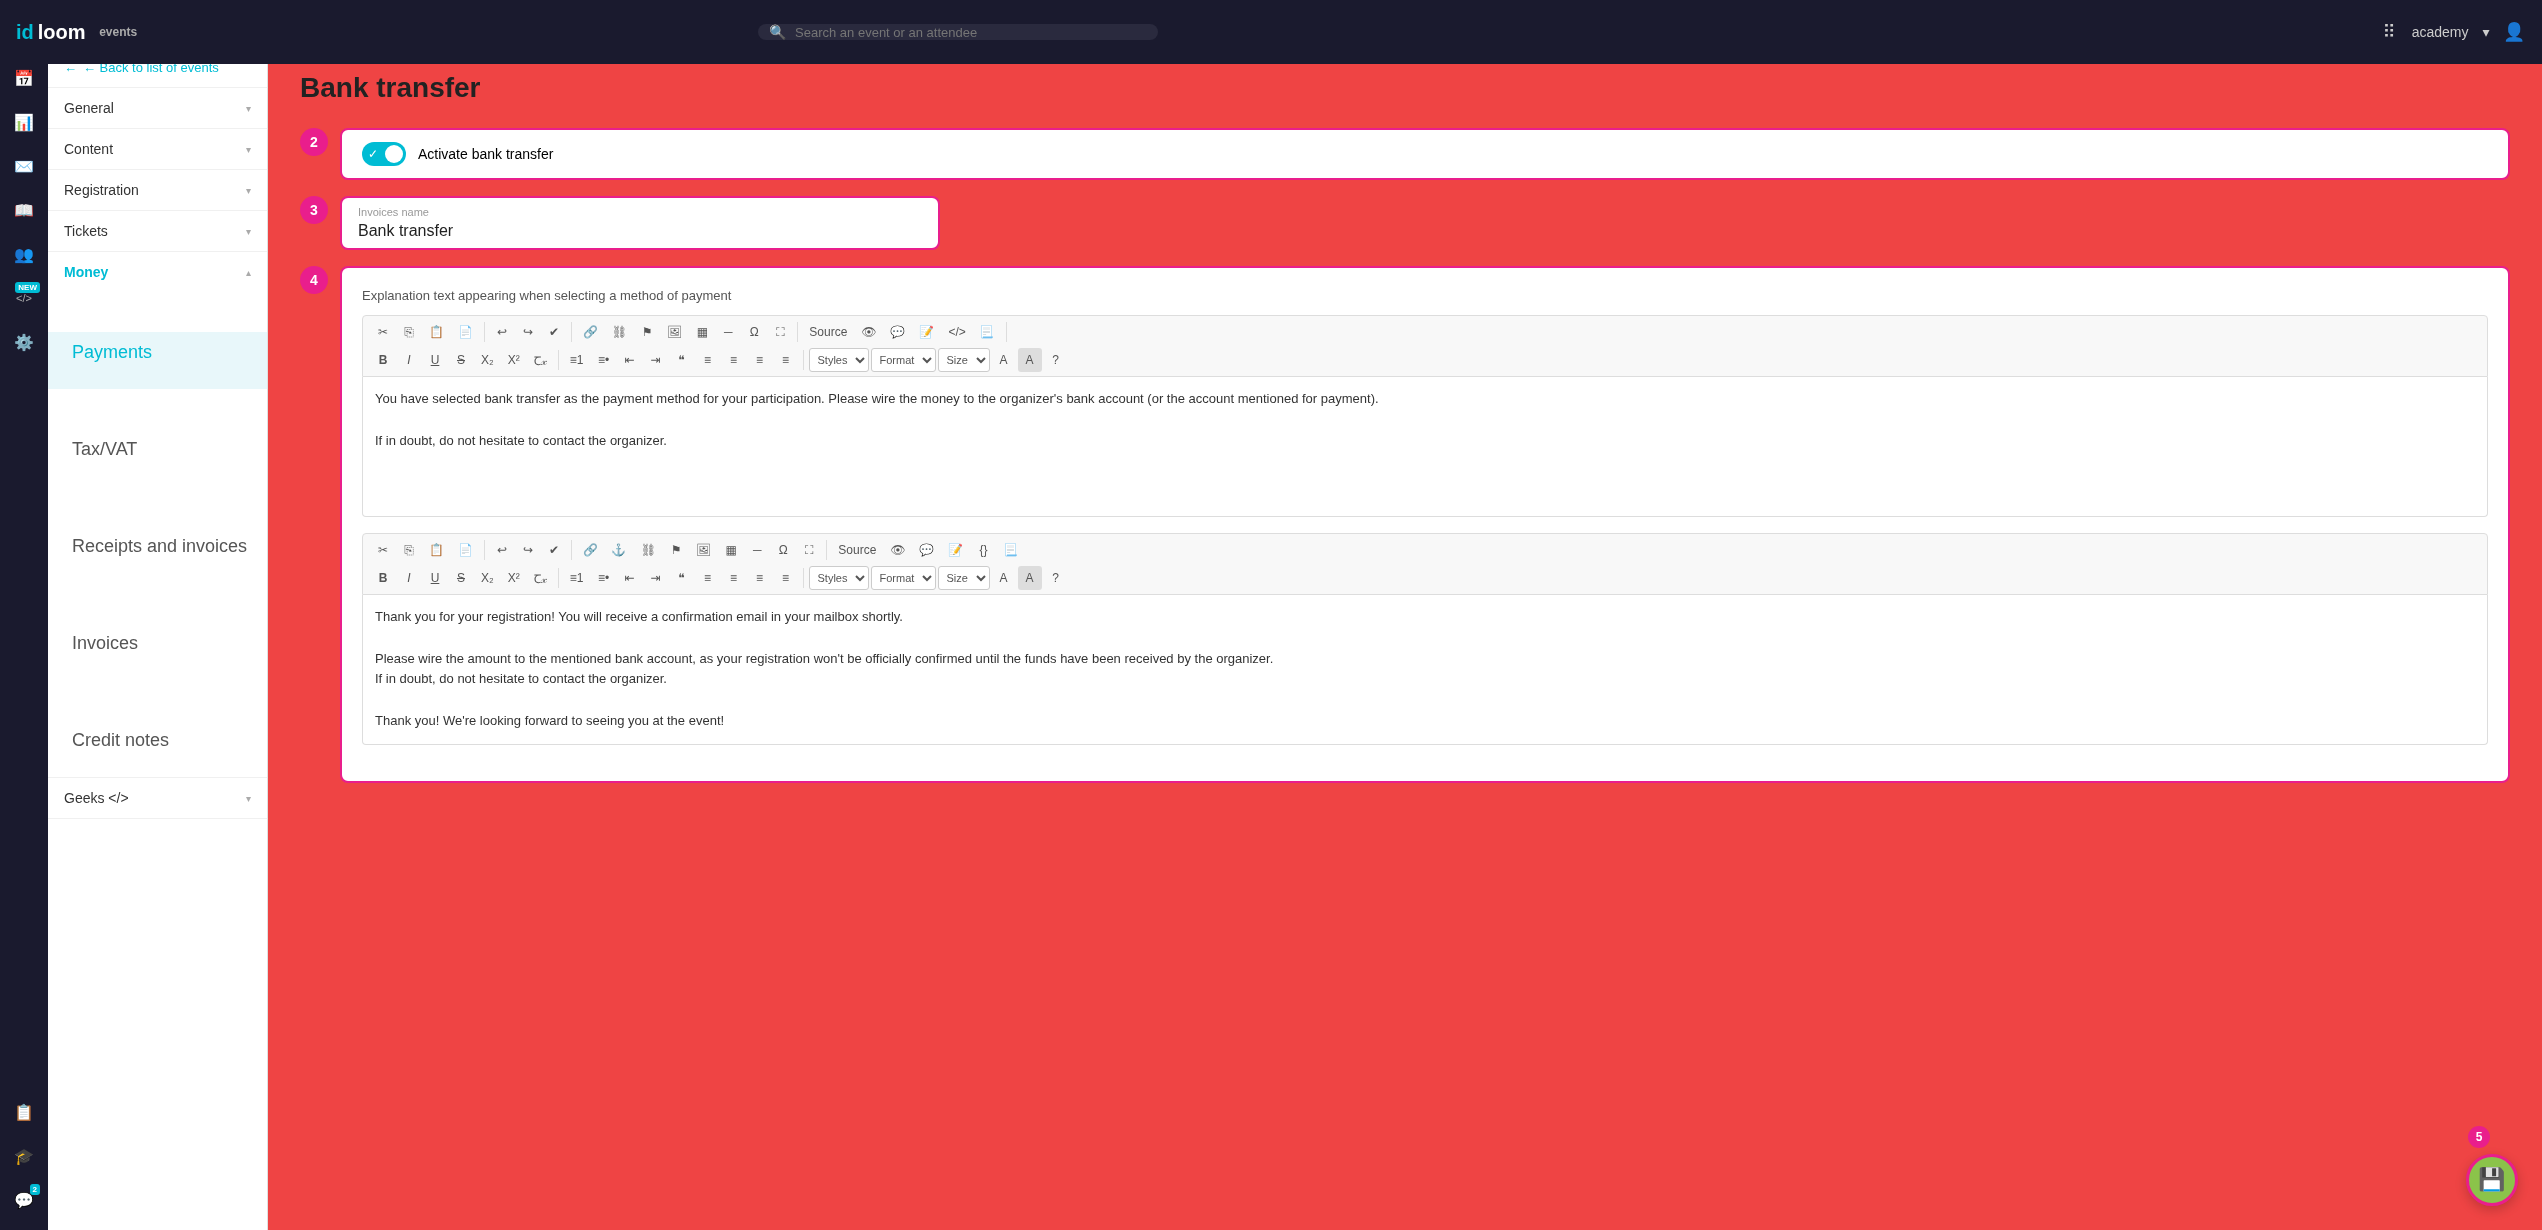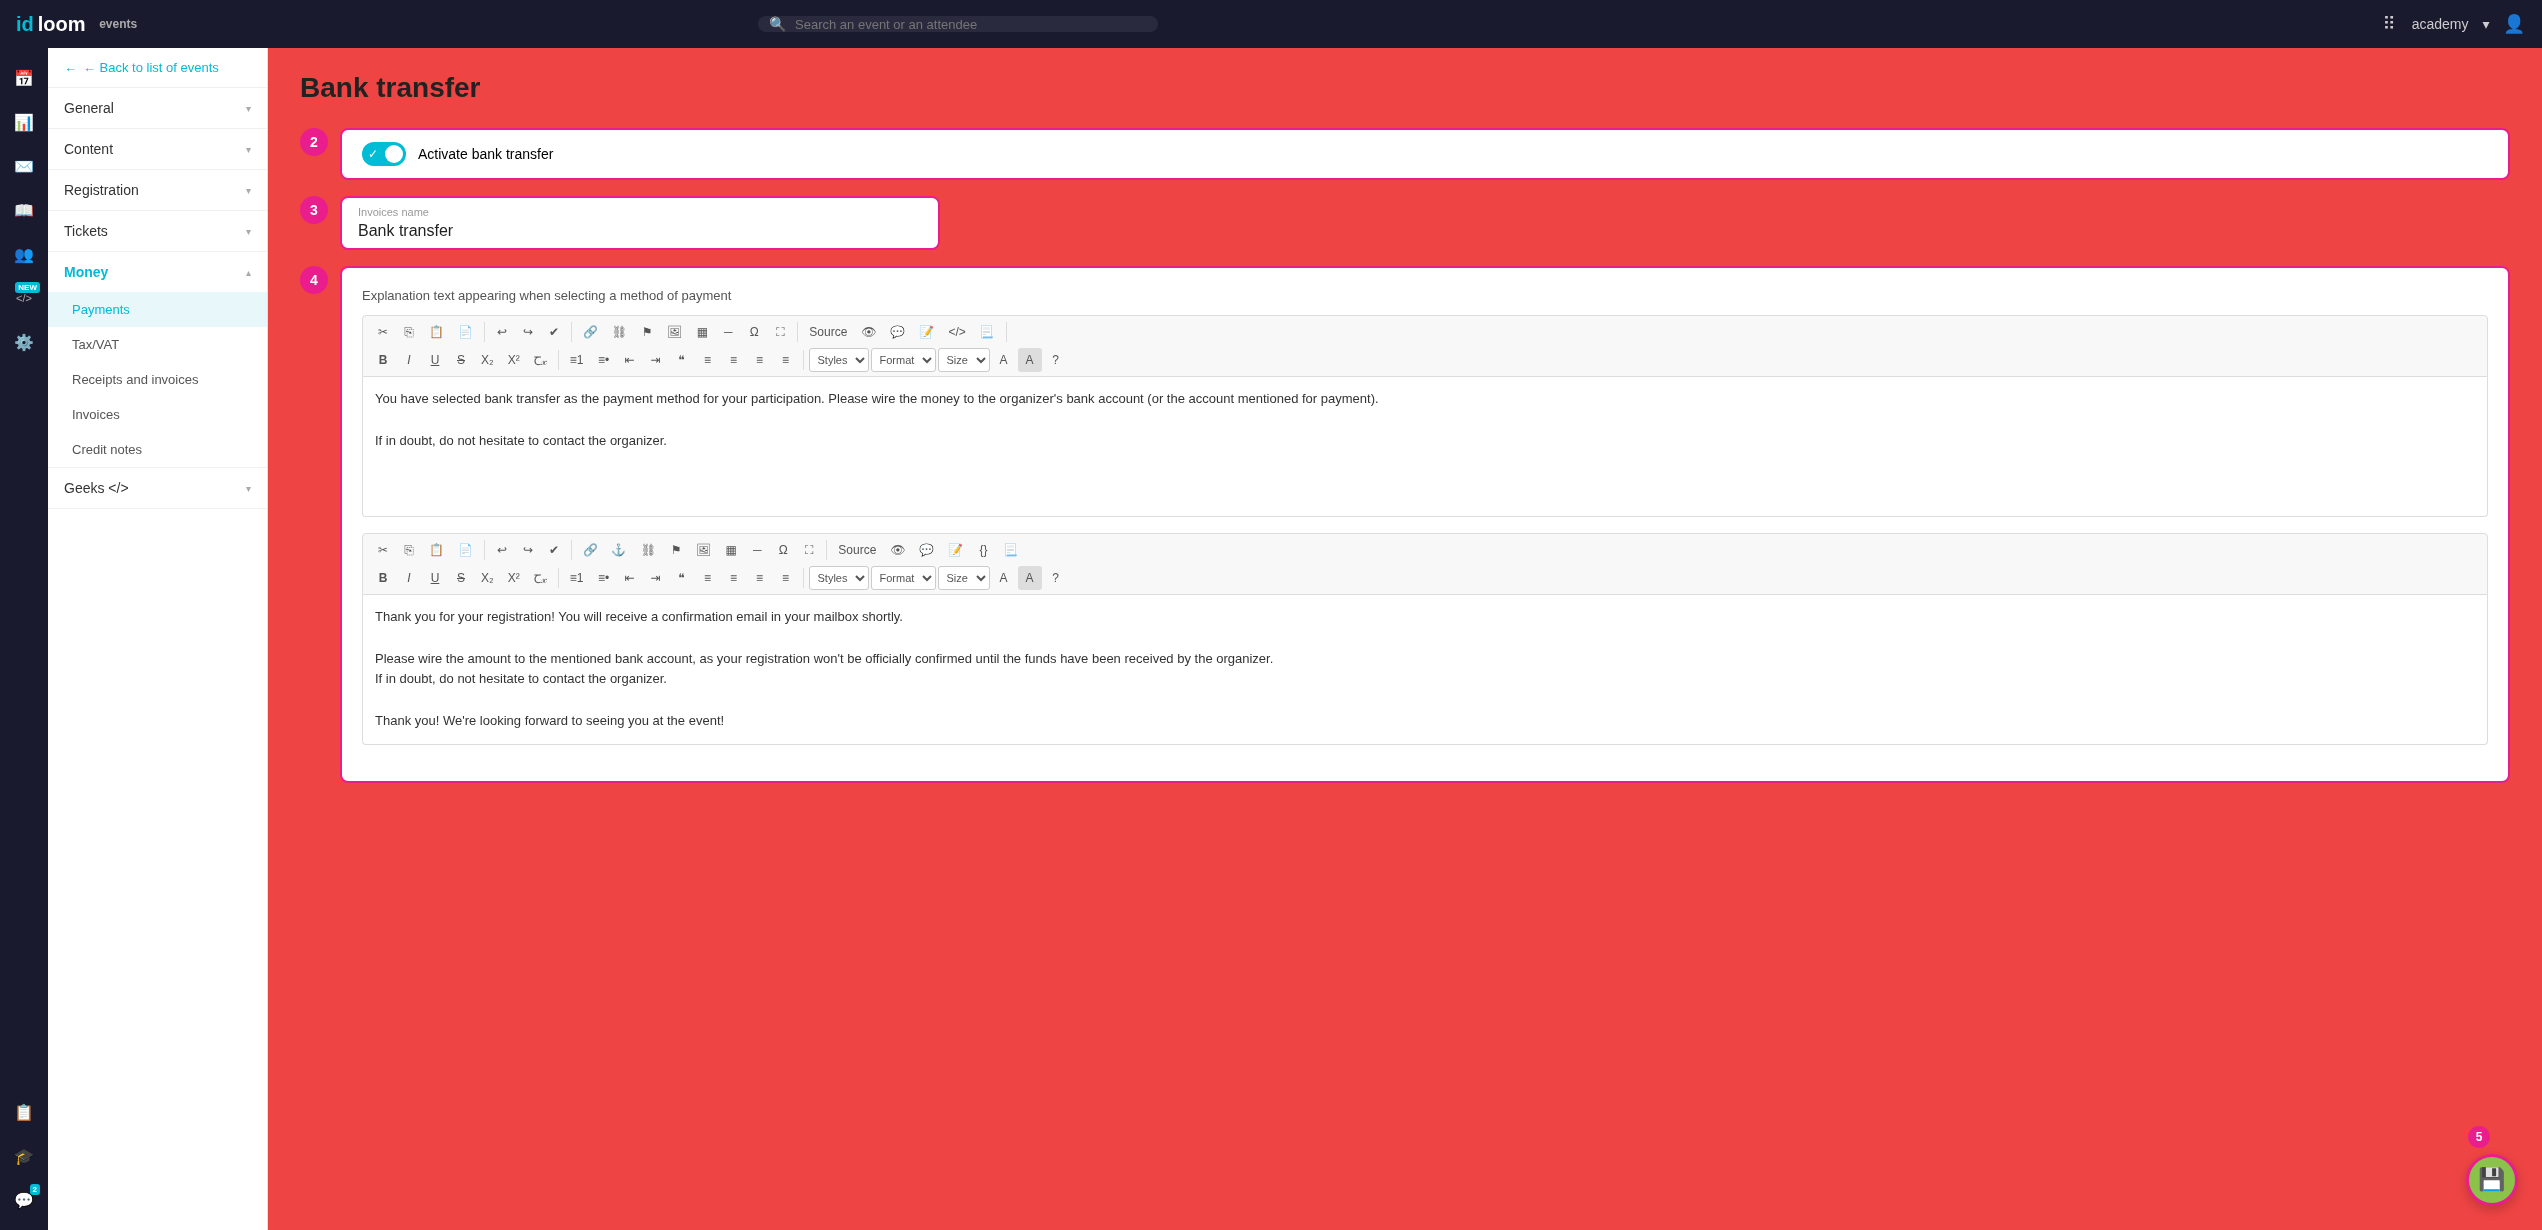--- a/index.html
+++ b/index.html
@@ -1,20 +1,20 @@
 <!DOCTYPE html>
 <html><head>
   <meta charset="utf-8">
   <style>
     * { box-sizing: border-box; margin: 0; padding: 0; }
     body { font-family: -apple-system, BlinkMacSystemFont, 'Segoe UI', sans-serif; font-size: 14px; background: #f5f5f5; display: flex; height: 100vh; overflow: hidden; }
 
     
     .topbar {
-      position: fixed; top: 0; left: 0; right: 0; height: 48px;
+      position: fixed; top: 0; left: 0; right: 0; height: 64px;
       background: #1a1a2e; display: flex; align-items: center;
       padding: 0 16px; z-index: 100; gap: 16px;
     }
     .topbar-logo { color: white; font-size: 20px; font-weight: bold; display: flex; align-items: center; gap: 4px; }
     .topbar-search {
       flex: 1; max-width: 400px; margin: 0 auto;
       background: #2a2a3e; border-radius: 20px; display: flex;
       align-items: center; padding: 0 12px; gap: 8px; color: #aaa;
     }
     .topbar-search input { background: none; border: none; color: #ccc; outline: none; width: 100%; font-size: 13px; }
@@ -47,21 +47,21 @@
     .back-link {
       padding: 12px 16px; color: #00bcd4; display: flex; align-items: center;
       gap: 6px; font-size: 13px; cursor: pointer; border-bottom: 1px solid #f0f0f0;
     }
     .nav-section { border-bottom: 1px solid #f0f0f0; }
     .nav-section-header {
       display: flex; align-items: center; justify-content: space-between;
       padding: 12px 16px; font-weight: 500; cursor: pointer; color: #333;
     }
     .nav-item {
-      padding: 10px 16px 10px 24px; cursor: pointer; color: #555; font-size: 13px;
+      padding: 10px 16px 26px 24px; cursor: pointer; color: #555; font-size: 18px; margin-top: 40px;
     }
     .nav-item.active { color: #00bcd4; background: #e8f7fa; font-weight: 500; }
     .nav-section-header.active-section { color: #00bcd4; }
     .collapse-toggle { font-size: 10px; color: #aaa; }
 
     
     .main-content { flex: 1; overflow-y: auto; padding: 24px 32px; background: #ef4444; }
 
     .page-title { font-size: 28px; font-weight: bold; color: #222; margin-bottom: 24px; }
 

